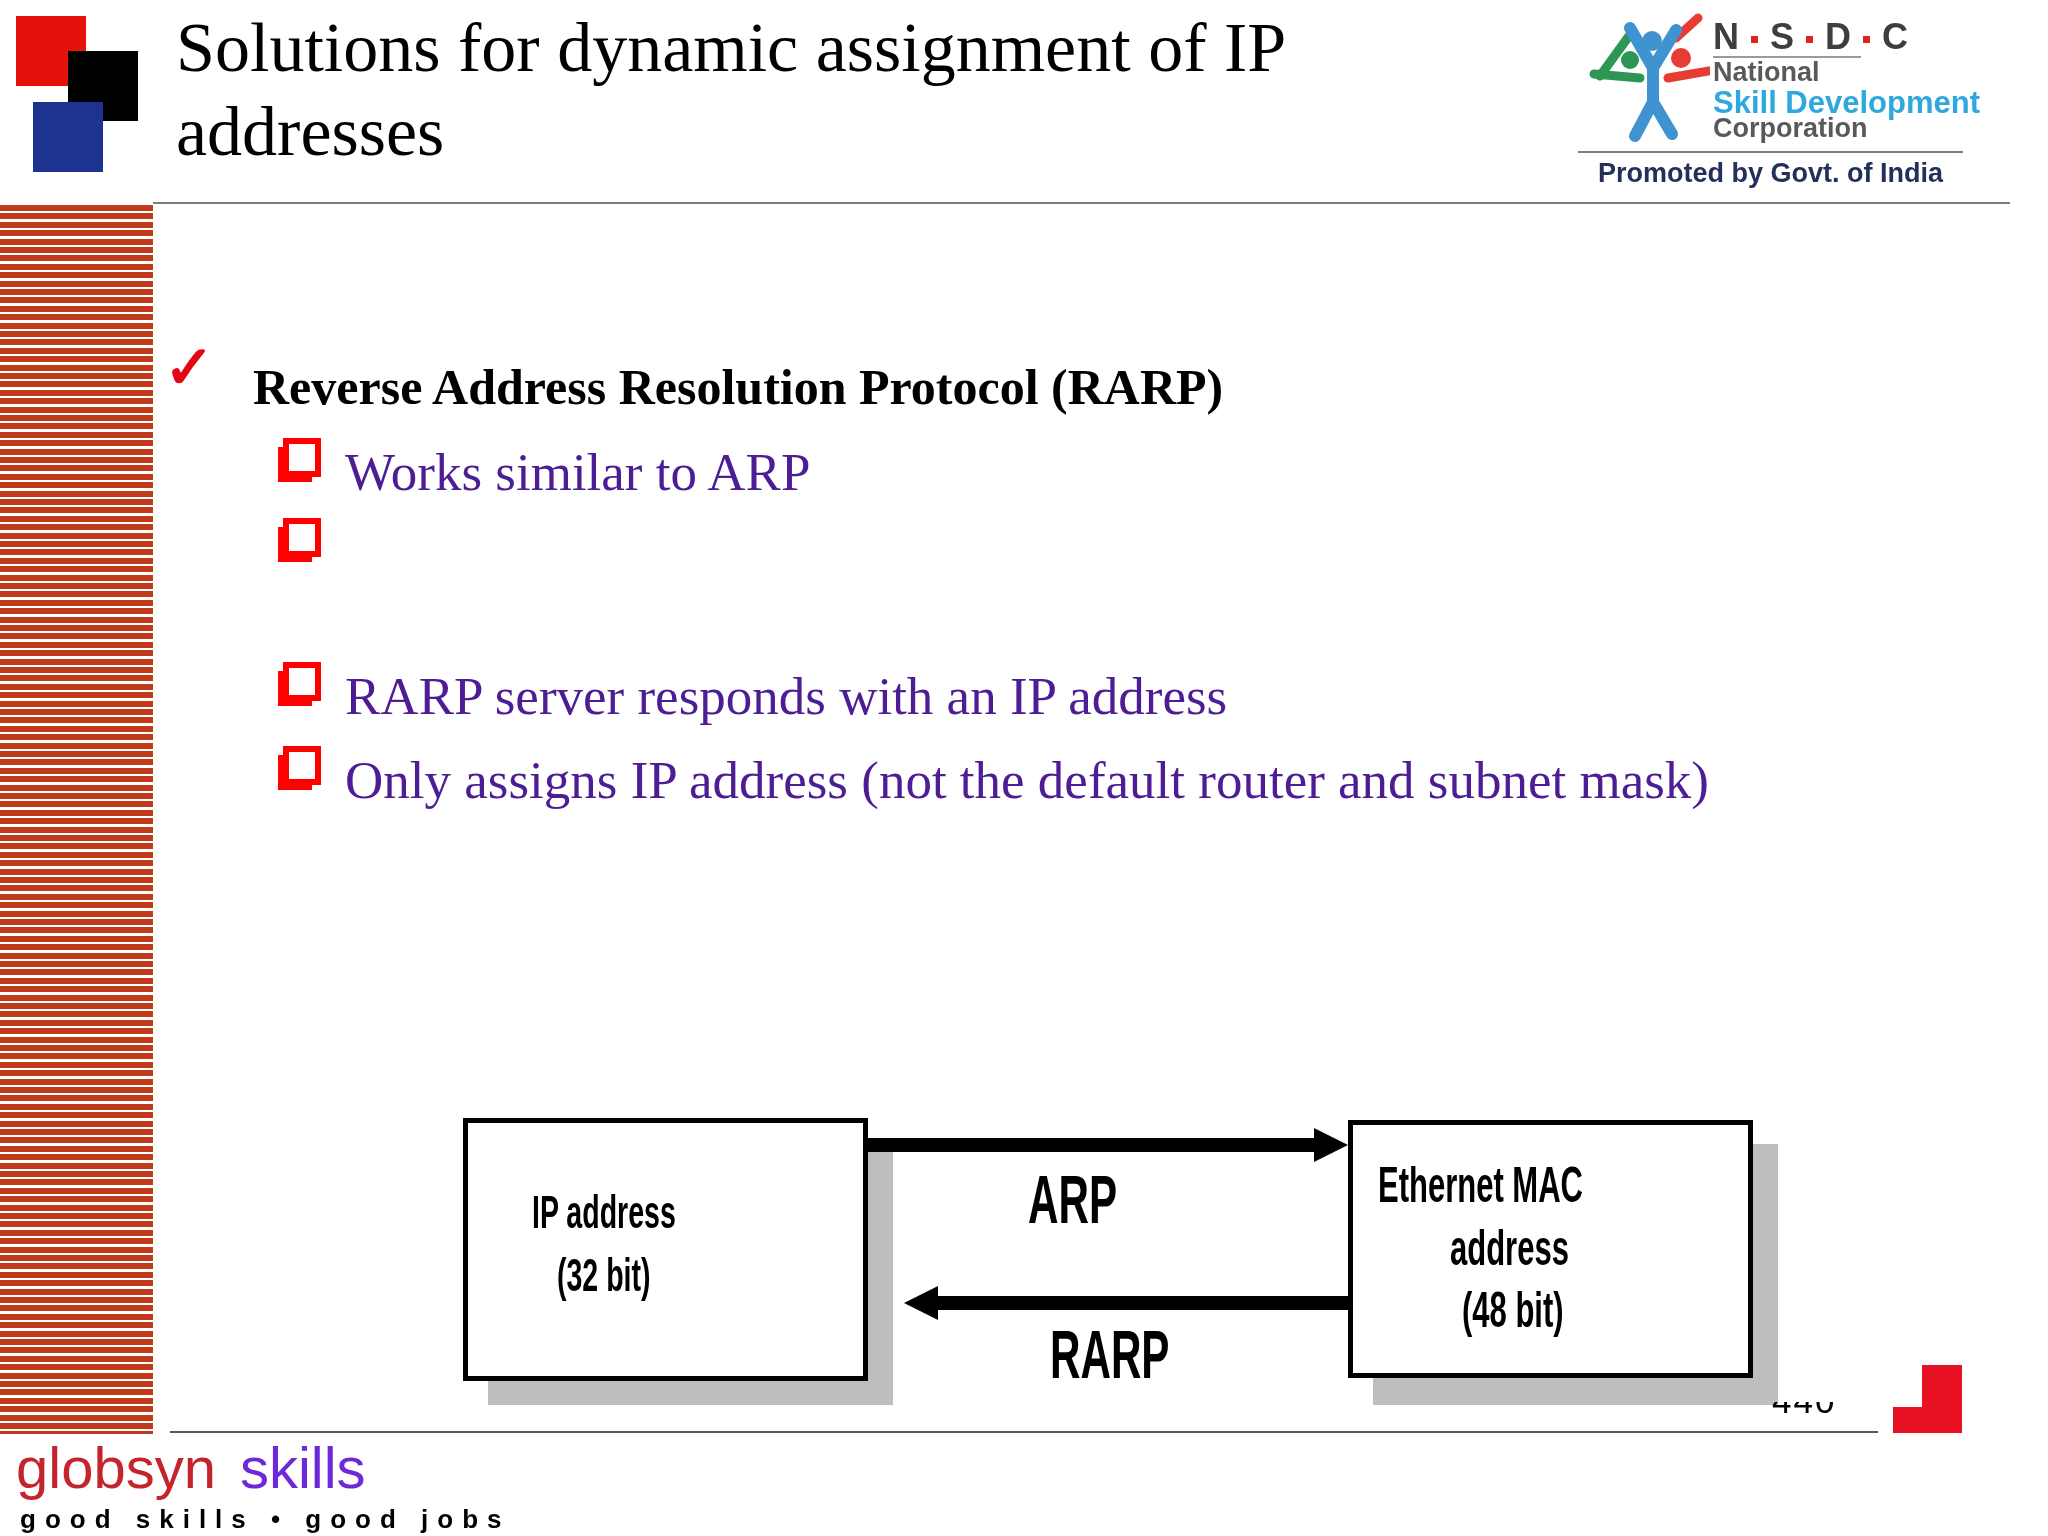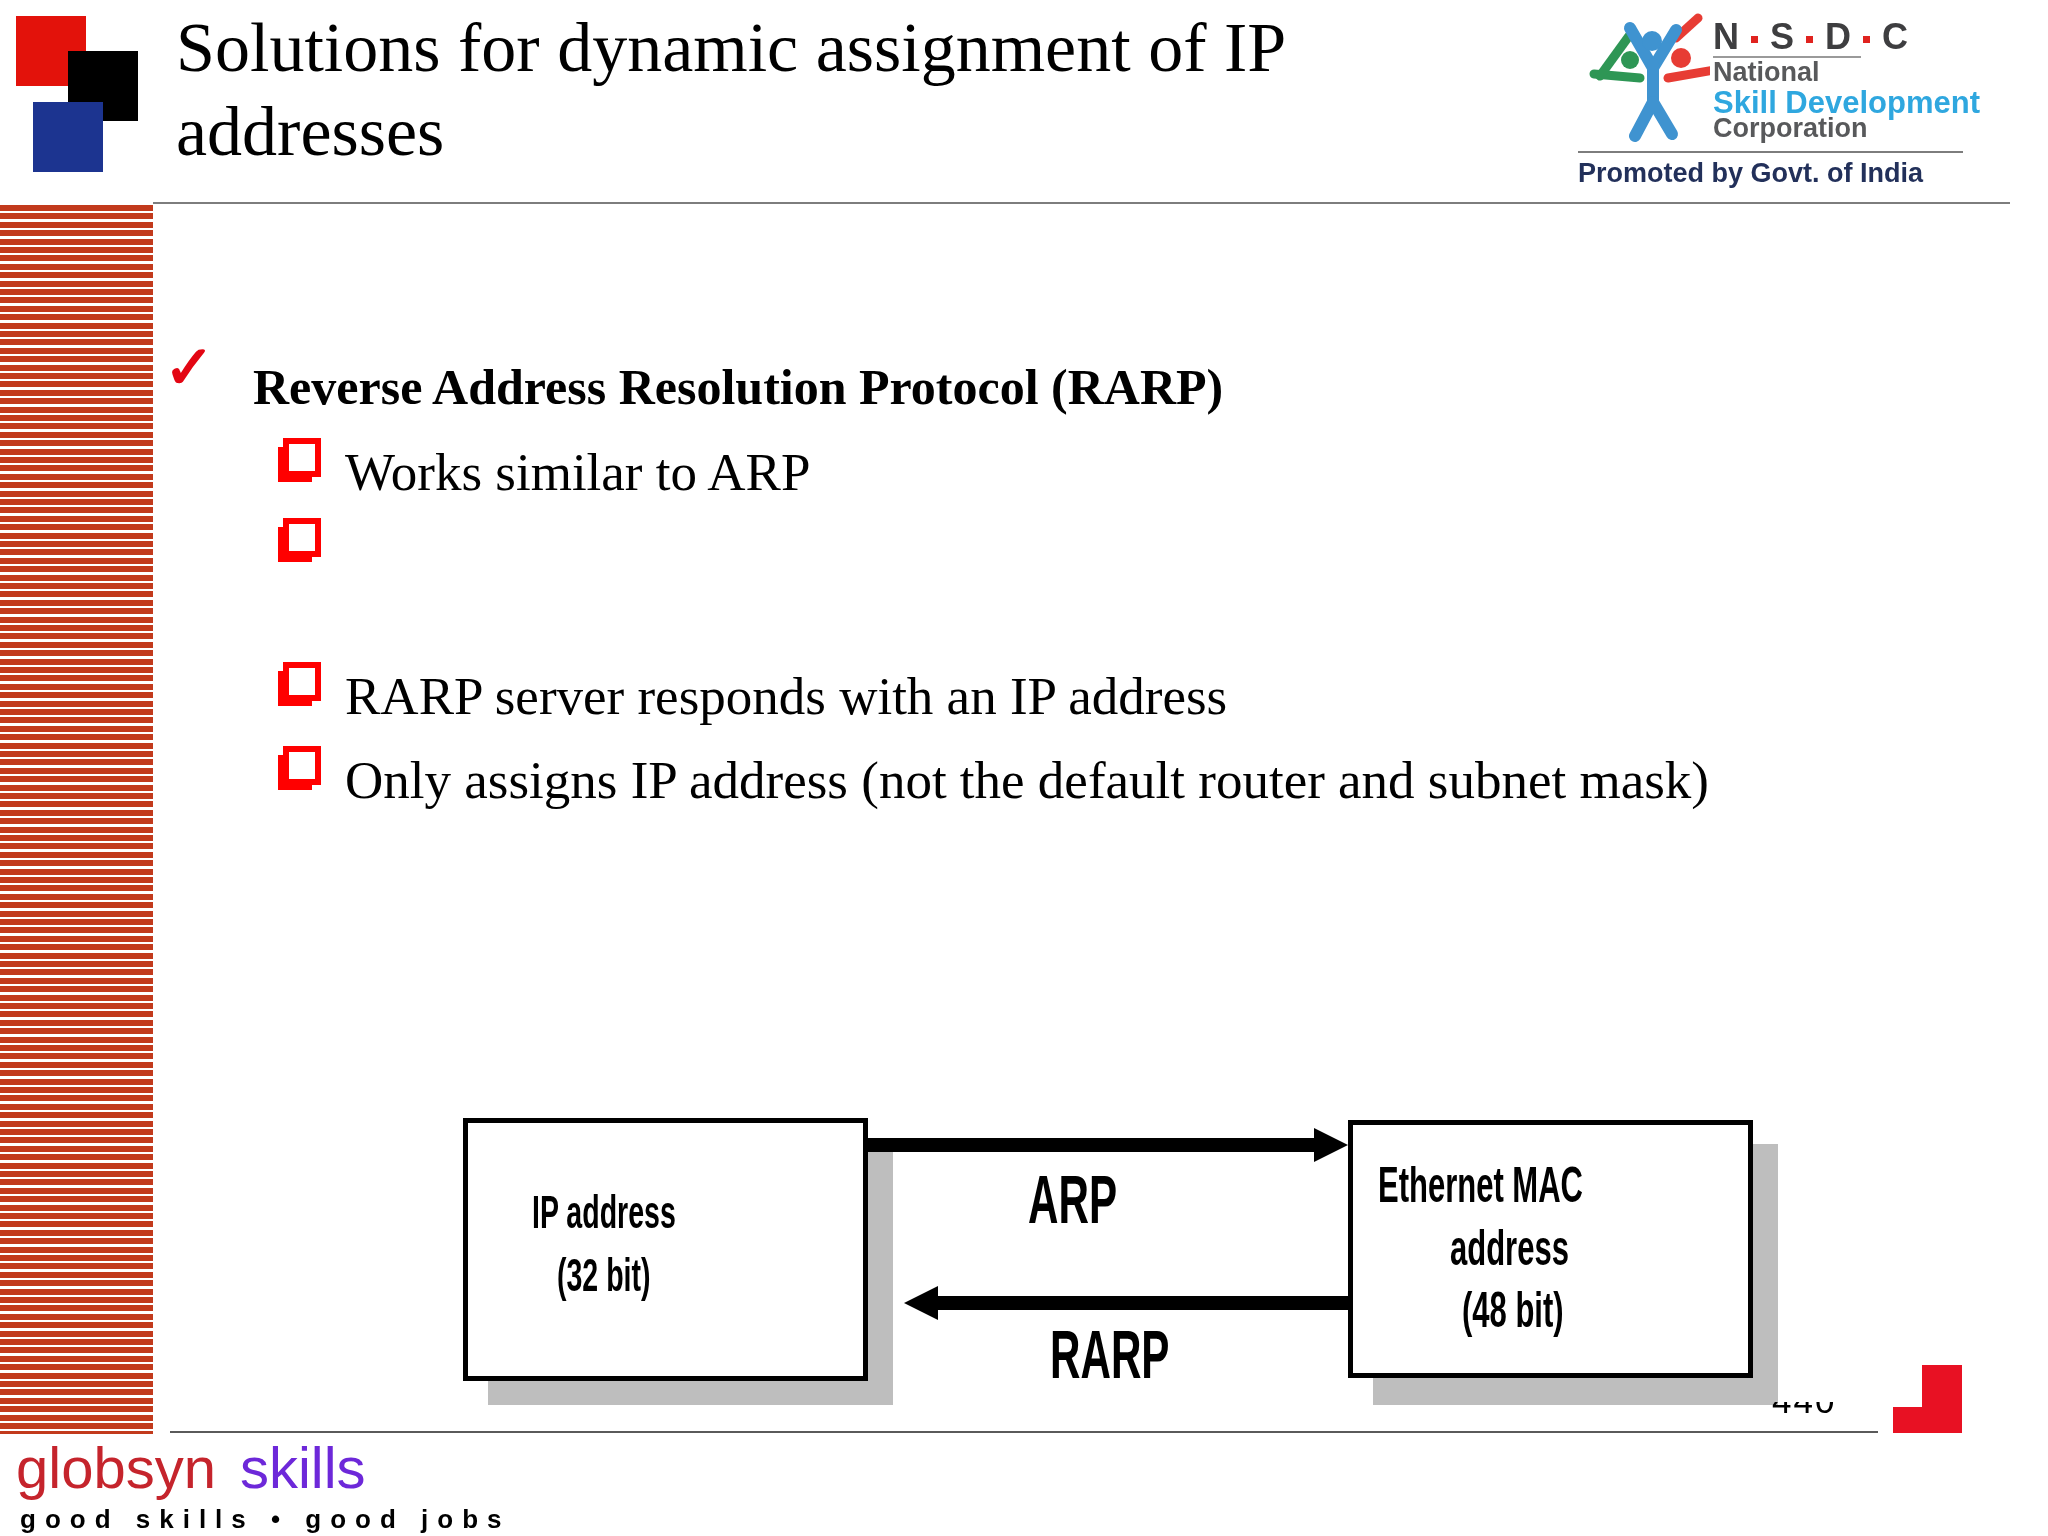--- a/index.html
+++ b/index.html
@@ -30,21 +30,21 @@
 
   
   .checkmark{left:164px;top:338px;font-family:"Liberation Sans",sans-serif;
     font-weight:bold;font-size:60px;color:#e30613;line-height:60px;}
   .heading{left:253px;top:356px;font-size:50px;font-weight:bold;color:#000;line-height:62px;white-space:nowrap;}
   .chk{
     position:absolute;left:283px;width:26px;height:27px;
     border:6px solid #ff0000;background:#fff;
     box-shadow:-7px 7px 0 -2px #ff0000;
   }
-  .btxt{position:absolute;left:345px;width:1640px;font-size:53px;line-height:68px;color:#000000;}
+  .btxt{position:absolute;left:345px;width:1640px;font-size:53px;line-height:68px;color:#4c1d95;}
 
   
   .shadow{position:absolute;background:#bebebe;}
   .dbox{position:absolute;background:#ffffff;border:5px solid #000;box-sizing:border-box;}
   .cond{position:absolute;font-family:"Liberation Sans",sans-serif;font-weight:bold;
         color:#000;transform:scaleX(0.62);transform-origin:left top;white-space:nowrap;}
   .shaft{position:absolute;background:#000;height:14px;}
   .head-r{position:absolute;width:0;height:0;border-left:34px solid #000;
           border-top:17px solid transparent;border-bottom:17px solid transparent;}
   .head-l{position:absolute;width:0;height:0;border-right:34px solid #000;
@@ -69,21 +69,21 @@
   
   .nsdc-acronym{left:1713px;top:16px;display:flex;align-items:center;gap:12px;
     font-family:"Liberation Sans",sans-serif;font-weight:bold;font-size:36px;color:#3e3e40;}
   .nsdc-dot{width:7px;height:7px;background:#e0231f;margin-top:4px;}
   .nsdc-underline{left:1713px;top:56px;width:148px;height:2px;background:#9a9a9a;}
   .nsdc-line{position:absolute;font-family:"Liberation Sans",sans-serif;font-weight:bold;white-space:nowrap;}
   .nsdc-l1{left:1713px;top:57px;font-size:27px;color:#58595b;}
   .nsdc-l2{left:1713px;top:85px;font-size:31px;color:#2fa7df;}
   .nsdc-l3{left:1713px;top:113px;font-size:27px;color:#58595b;}
   .nsdc-rule-top{left:1578px;top:151px;width:385px;height:2px;background:#7d7d7d;}
-  .nsdc-promoted{left:1578px;top:158px;width:385px;text-align:left;
+  .nsdc-promoted{left:1578px;top:158px;width:385px;text-align:center;
     font-family:"Liberation Sans",sans-serif;font-weight:bold;font-size:27px;color:#22305a;}
 </style>
 </head>
 <body>
 
 <div class="slide">
 
   <div class="sq sq-red"></div>
   <div class="sq sq-black"></div>
   <div class="sq sq-blue"></div>

